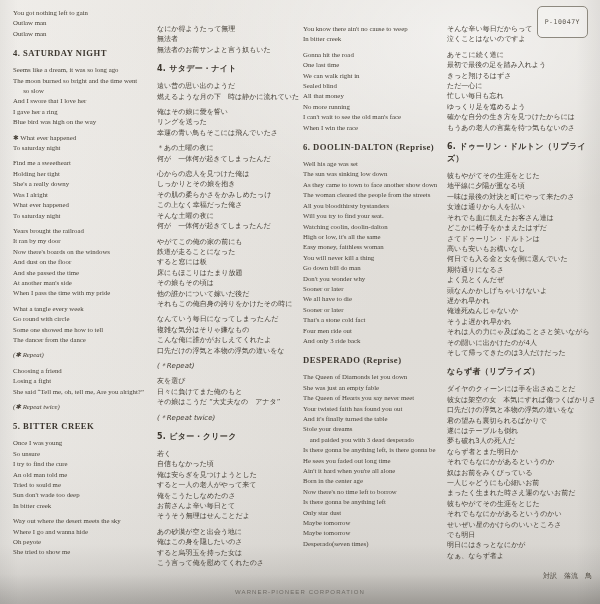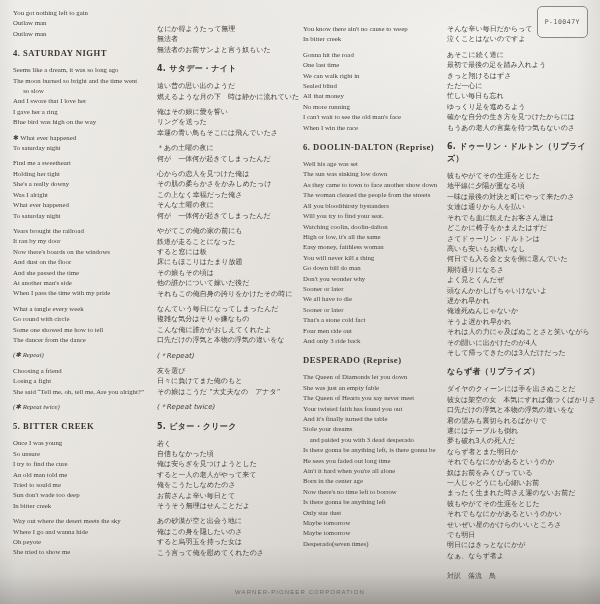--- a/index.html
+++ b/index.html
@@ -23,21 +23,21 @@
   .en{font-family:"Liberation Serif", serif;font-size:6.8px;}
   .ja{font-family:"DejaVu Sans", sans-serif;font-size:7px;}
   .line{line-height:10.4px;white-space:pre-wrap;}
   .stanza{margin:0 0 5px 0;}
   .hdr{
     font-weight:bold;letter-spacing:.5px;
     font-size:8.6px;line-height:12px;margin:8px 0 6px 0;color:#3c362e;
   }
   .ja .hdr{font-size:8px;letter-spacing:.3px;}
   .rep{font-style:italic;}
-  .credit{text-align:left;margin-top:10px;padding-right:4px;font-size:7px;color:#524c43;}
+  .credit{text-align:right;margin-top:10px;padding-right:4px;font-size:7px;color:#524c43;}
   .catalog{
     position:absolute;top:6px;right:12px;
     border:1px solid #8d897f;border-radius:5px;
     padding:11px 7px;font-family:"DejaVu Sans Mono", monospace;
     font-size:6.5px;letter-spacing:.5px;color:#5d5850;background:rgba(255,255,255,.25);
   }
   .footer{
     position:absolute;left:0;right:0;bottom:9px;text-align:center;
     font-family:"Liberation Sans", sans-serif;
     font-size:6px;letter-spacing:1.1px;color:#6e6a64;
@@ -137,20 +137,21 @@
       <div class="line">俺はその娘に愛を誓い</div>
       <div class="line">リングを送った</div>
       <div class="line">幸運の青い鳥もそこには飛んでいたさ</div>
     </div>
     <div class="stanza">
       <div class="line">＊あの土曜の夜に</div>
       <div class="line">何が　一体何が起きてしまったんだ</div>
     </div>
     <div class="stanza">
       <div class="line">心からの恋人を見つけた俺は</div>
+      <div class="line">しっかりとその娘を抱き</div>
       <div class="line">その肌の柔らかさをかみしめたっけ</div>
       <div class="line">この上なく幸福だった俺さ</div>
       <div class="line">そんな土曜の夜に</div>
       <div class="line">何が　一体何が起きてしまったんだ</div>
     </div>
     <div class="stanza">
       <div class="line">やがてこの俺の家の前にも</div>
       <div class="line">鉄道が走ることになった</div>
       <div class="line">すると窓には板</div>
       <div class="line">床にもほこりはたまり放題</div>

